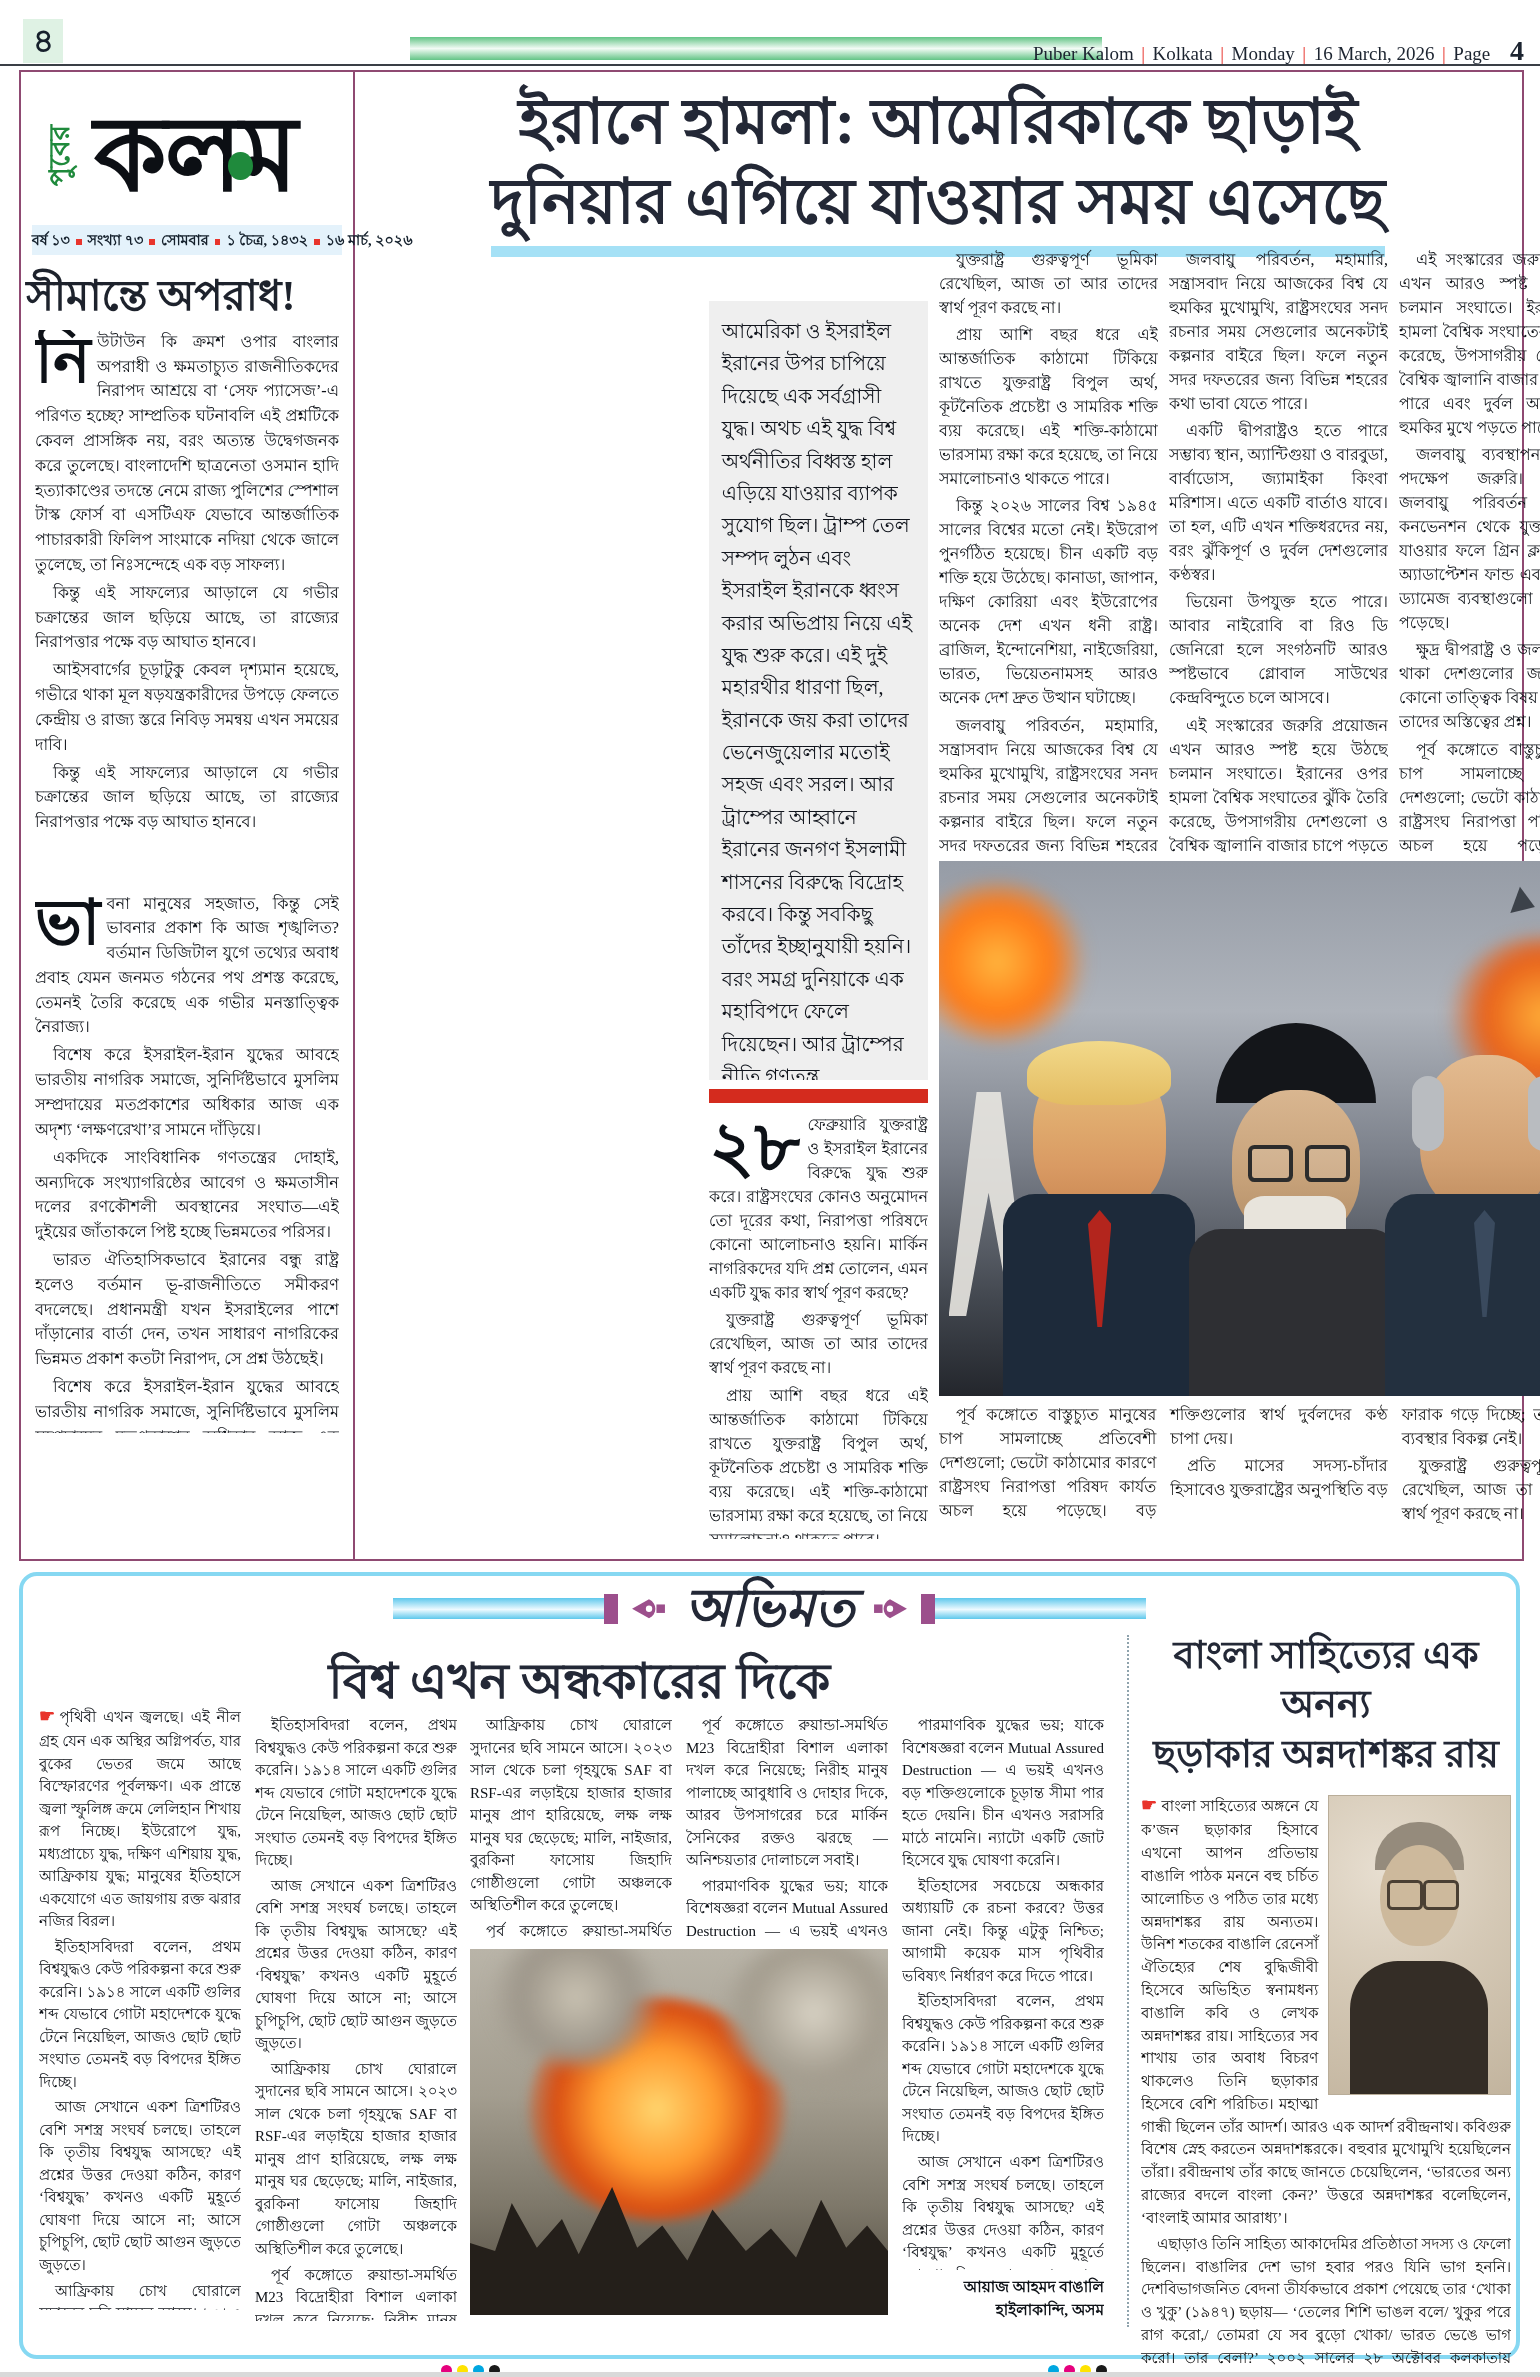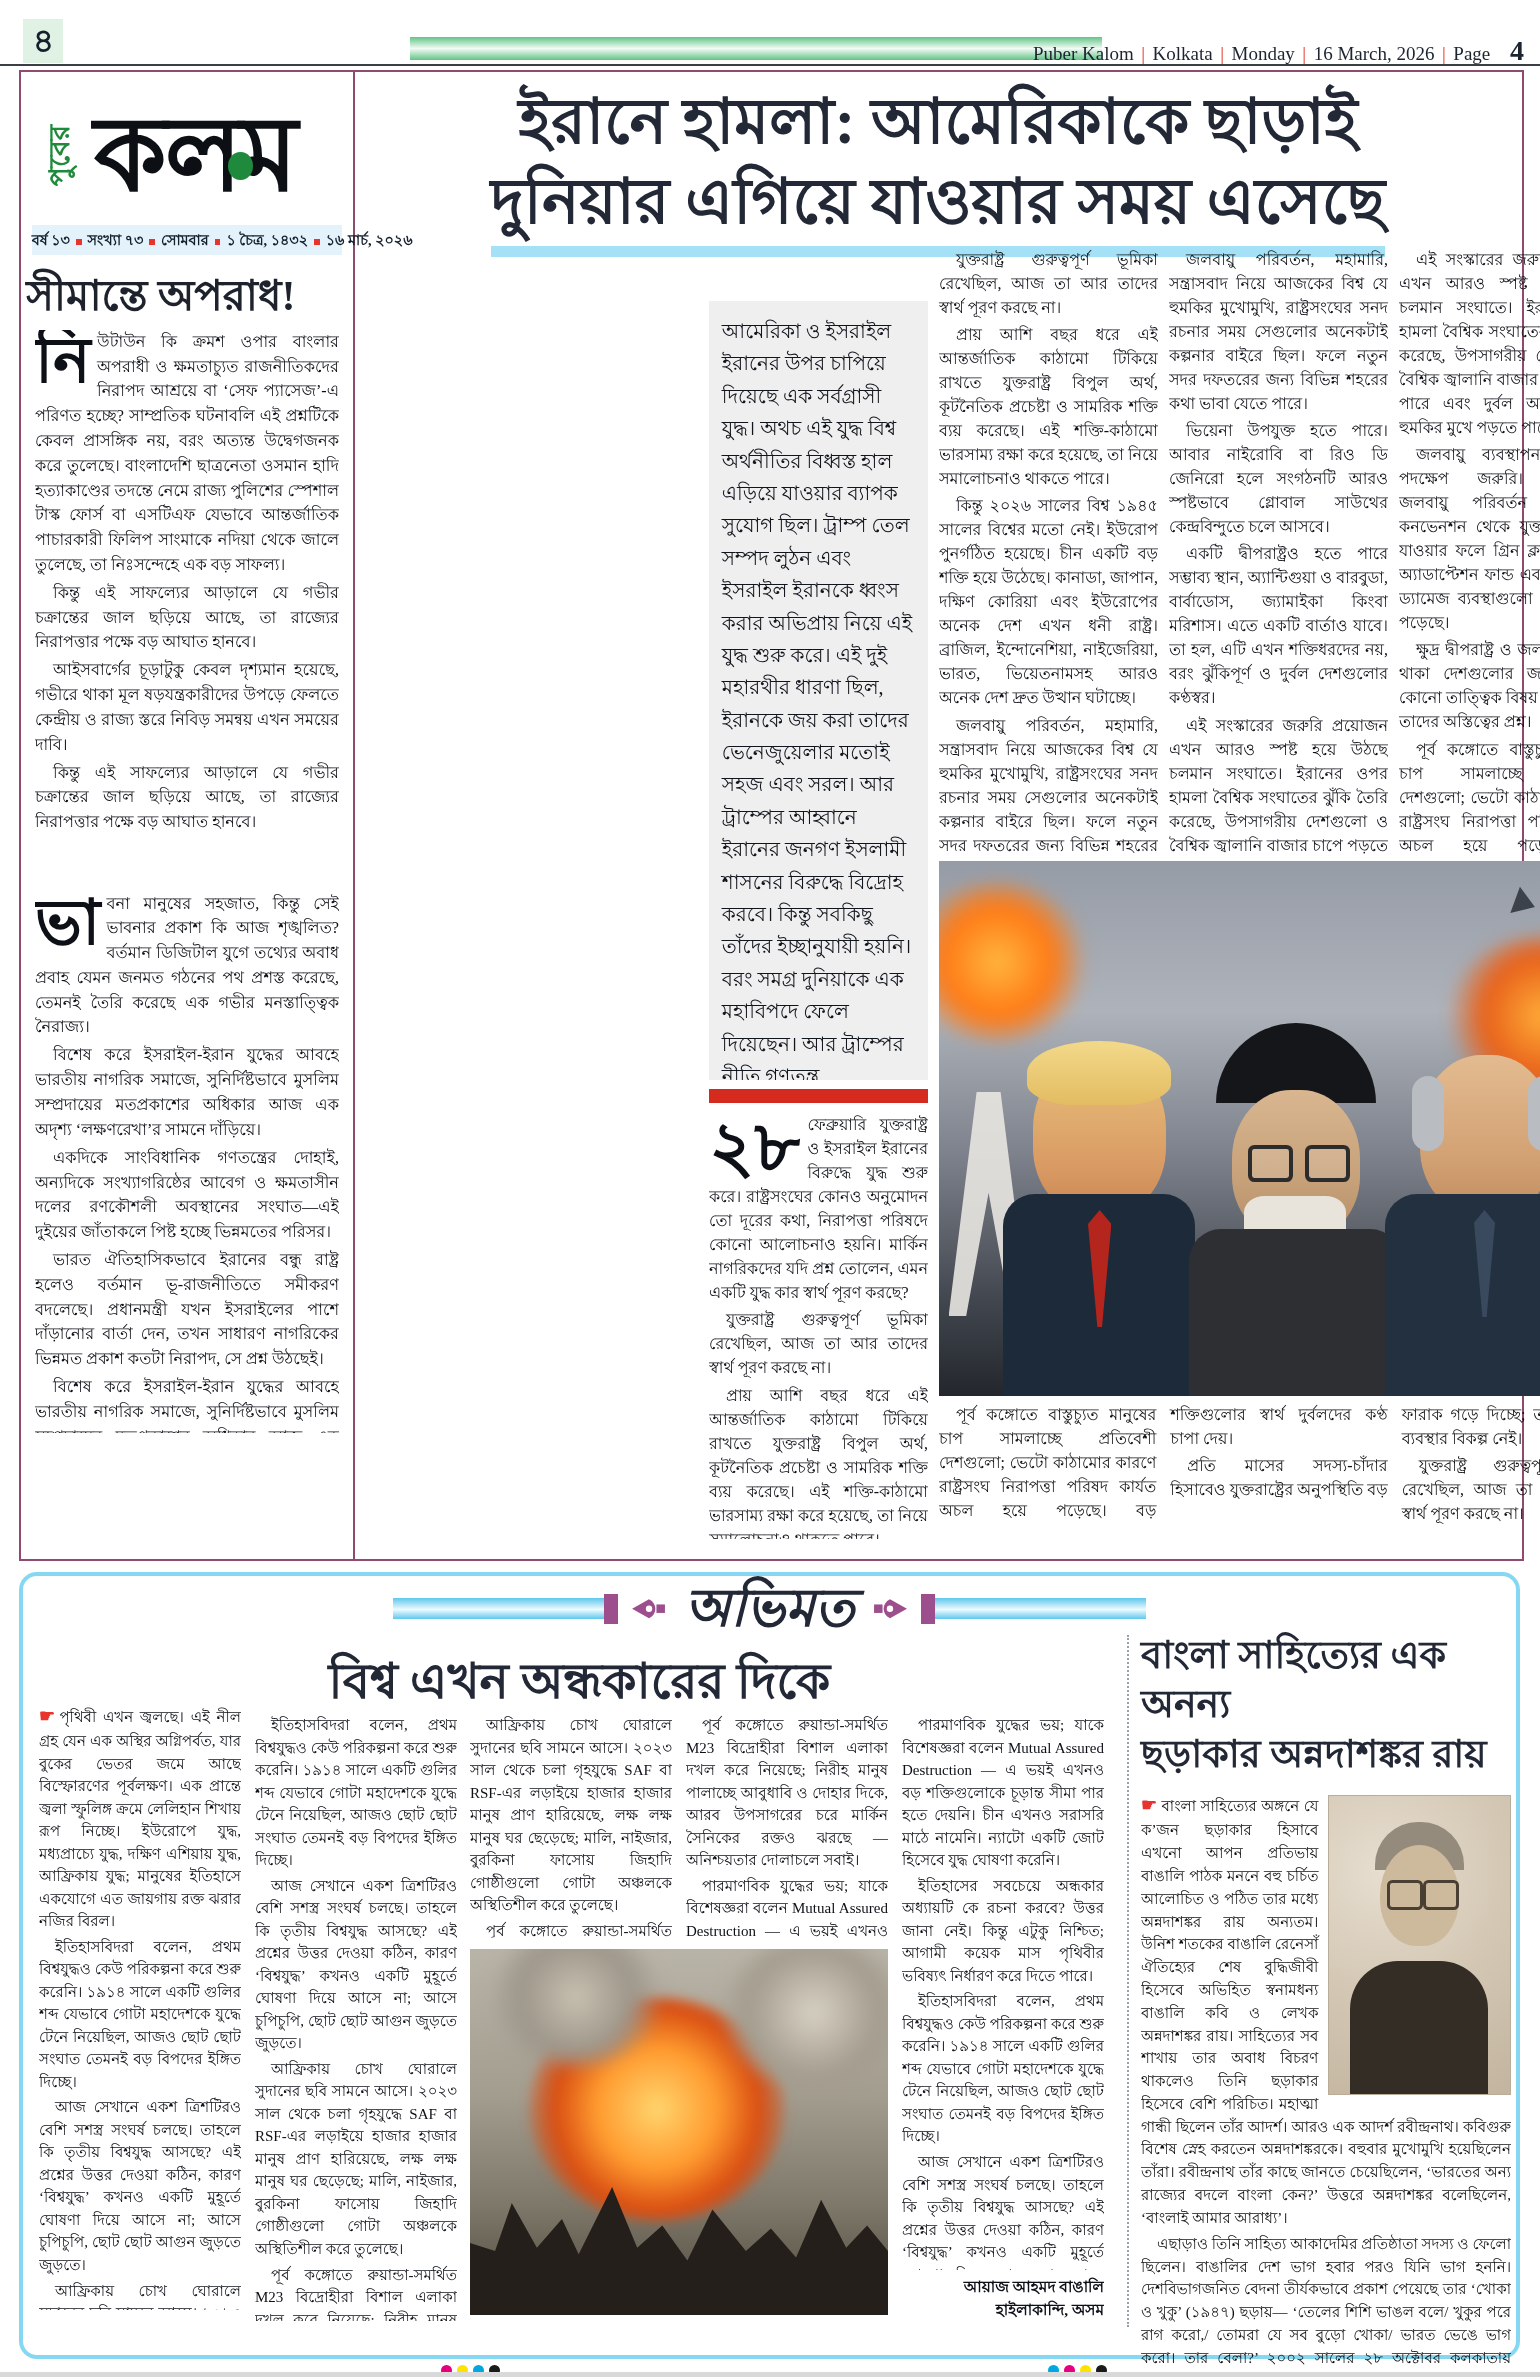--- a/index.html
+++ b/index.html
@@ -89,21 +89,21 @@
   .hand{color:#e8342c;font-size:18px;padding-right:4.3px;font-weight:bold;}
   .sig{font-weight:bold;text-align:right;margin-top:4.3px;font-size:15.4px;}
 
   .explosion{position:absolute;left:447px;top:373px;width:418px;height:366px;overflow:hidden;
              background:linear-gradient(180deg,#b9b4a8 0%,#a39d8f 40%,#7e786a 70%,#4c463c 100%);}
   .ruins{position:absolute;left:0;bottom:0;width:100%;height:160px;background:#241f1a;
          clip-path:polygon(0 100%,0 55%,6% 60%,10% 30%,16% 58%,22% 40%,26% 62%,34% 20%,40% 58%,46% 44%,52% 66%,58% 34%,66% 60%,72% 46%,78% 64%,84% 28%,90% 58%,95% 44%,100% 60%,100% 100%);}
   .dotted-div{position:absolute;left:1104px;top:59px;height:692px;border-left:2.1px dotted #8fa3ad;}
 
   .op-right{position:absolute;left:1118px;top:55px;width:370px;}
-  .op-right-title{font-size:38px;font-weight:800;color:#232836;line-height:1.3;}
+  .op-right-title{text-align:center;font-size:38px;font-weight:800;color:#232836;line-height:1.3;}
   .op-right-body{margin-top:12.8px;height:575px;overflow:hidden;font-size:15px;line-height:1.52;text-align:justify;}
   .op-right-body p{margin:0 0 3.2px 0;text-indent:16px;}
   .op-right-body p.first{text-indent:0;}
   .portrait{float:right;width:181px;height:298px;margin:3.2px 0 5.3px 9.6px;position:relative;
             background:radial-gradient(circle at 30% 25%,#e7ded0 0%,#d5c9b6 45%,#c2b49e 100%);border:0.5px solid #b9ad99;}
   .p-hair{position:absolute;left:46px;top:25.6px;width:89px;height:48px;border-radius:43px 43px 0 0;background:#958b7c;}
   .p-face{position:absolute;left:51px;top:49px;width:79px;height:101px;border-radius:50% 50% 46% 46%;background:#cdb99c;}
   .p-glass{position:absolute;left:58px;top:84px;width:30px;height:23.4px;border:3.2px solid #4a3f33;border-radius:5.3px;}
   .p-glass.r{left:94px;}
   .p-body{position:absolute;left:21px;bottom:0;width:138px;height:133px;border-radius:48px 48px 0 0;background:#342d26;}
@@ -171,22 +171,22 @@
       </div>
 
       <div class="mcol" style="left:584px;top:176px;width:219px;height:611px;">
           <p>যুক্তরাষ্ট্র গুরুত্বপূর্ণ ভূমিকা রেখেছিল, আজ তা আর তাদের স্বার্থ পূরণ করছে না।</p>
           <p>প্রায় আশি বছর ধরে এই আন্তর্জাতিক কাঠামো টিকিয়ে রাখতে যুক্তরাষ্ট্র বিপুল অর্থ, কূটনৈতিক প্রচেষ্টা ও সামরিক শক্তি ব্যয় করেছে। এই শক্তি-কাঠামো ভারসাম্য রক্ষা করে হয়েছে, তা নিয়ে সমালোচনাও থাকতে পারে।</p>
           <p>কিন্তু ২০২৬ সালের বিশ্ব ১৯৪৫ সালের বিশ্বের মতো নেই। ইউরোপ পুনর্গঠিত হয়েছে। চীন একটি বড় শক্তি হয়ে উঠেছে। কানাডা, জাপান, দক্ষিণ কোরিয়া এবং ইউরোপের অনেক দেশ এখন ধনী রাষ্ট্র। ব্রাজিল, ইন্দোনেশিয়া, নাইজেরিয়া, ভারত, ভিয়েতনামসহ আরও অনেক দেশ দ্রুত উত্থান ঘটাচ্ছে।</p>
           <p>জলবায়ু পরিবর্তন, মহামারি, সন্ত্রাসবাদ নিয়ে আজকের বিশ্ব যে হুমকির মুখোমুখি, রাষ্ট্রসংঘের সনদ রচনার সময় সেগুলোর অনেকটাই কল্পনার বাইরে ছিল। ফলে নতুন সদর দফতরের জন্য বিভিন্ন শহরের কথা ভাবা যেতে পারে।</p>
         </div>
       <div class="mcol" style="left:814px;top:176px;width:219px;height:611px;">
           <p>জলবায়ু পরিবর্তন, মহামারি, সন্ত্রাসবাদ নিয়ে আজকের বিশ্ব যে হুমকির মুখোমুখি, রাষ্ট্রসংঘের সনদ রচনার সময় সেগুলোর অনেকটাই কল্পনার বাইরে ছিল। ফলে নতুন সদর দফতরের জন্য বিভিন্ন শহরের কথা ভাবা যেতে পারে।</p>
+          <p>একটি দ্বীপরাষ্ট্রও হতে পারে সম্ভাব্য স্থান, অ্যান্টিগুয়া ও বারবুডা, বার্বাডোস, জ্যামাইকা কিংবা মরিশাস। এতে একটি বার্তাও যাবে। তা হল, এটি এখন শক্তিধরদের নয়, বরং ঝুঁকিপূর্ণ ও দুর্বল দেশগুলোর কণ্ঠস্বর।</p>
           <p>ভিয়েনা উপযুক্ত হতে পারে। আবার নাইরোবি বা রিও ডি জেনিরো হলে সংগঠনটি আরও স্পষ্টভাবে গ্লোবাল সাউথের কেন্দ্রবিন্দুতে চলে আসবে।</p>
-          <p>একটি দ্বীপরাষ্ট্রও হতে পারে সম্ভাব্য স্থান, অ্যান্টিগুয়া ও বারবুডা, বার্বাডোস, জ্যামাইকা কিংবা মরিশাস। এতে একটি বার্তাও যাবে। তা হল, এটি এখন শক্তিধরদের নয়, বরং ঝুঁকিপূর্ণ ও দুর্বল দেশগুলোর কণ্ঠস্বর।</p>
           <p>এই সংস্কারের জরুরি প্রয়োজন এখন আরও স্পষ্ট হয়ে উঠছে চলমান সংঘাতে। ইরানের ওপর হামলা বৈশ্বিক সংঘাতের ঝুঁকি তৈরি করেছে, উপসাগরীয় দেশগুলো ও বৈশ্বিক জ্বালানি বাজার চাপে পড়তে পারে এবং দুর্বল অর্থনীতিগুলো হুমকির মুখে পড়তে পারে।</p>
         </div>
       <div class="mcol" style="left:1044px;top:176px;width:219px;height:611px;">
           <p>এই সংস্কারের জরুরি প্রয়োজন এখন আরও স্পষ্ট হয়ে উঠছে চলমান সংঘাতে। ইরানের ওপর হামলা বৈশ্বিক সংঘাতের ঝুঁকি তৈরি করেছে, উপসাগরীয় দেশগুলো ও বৈশ্বিক জ্বালানি বাজার চাপে পড়তে পারে এবং দুর্বল অর্থনীতিগুলো হুমকির মুখে পড়তে পারে।</p>
           <p>জলবায়ু ব্যবস্থাপনাতেও দ্রুত পদক্ষেপ জরুরি। রাষ্ট্রসংঘের জলবায়ু পরিবর্তন ফ্রেমওয়ার্ক কনভেনশন থেকে যুক্তরাষ্ট্রের সরে যাওয়ার ফলে গ্রিন ক্লাইমেট ফান্ড, অ্যাডাপ্টেশন ফান্ড এবং লস অ্যান্ড ড্যামেজ ব্যবস্থাগুলো হুমকির মুখে পড়েছে।</p>
           <p>ক্ষুদ্র দ্বীপরাষ্ট্র ও জলবায়ু-ঝুঁকিতে থাকা দেশগুলোর জন্য এগুলো কোনো তাত্ত্বিক বিষয় নয়, এগুলো তাদের অস্তিত্বের প্রশ্ন।</p>
           <p>পূর্ব কঙ্গোতে বাস্তুচ্যুত মানুষের চাপ সামলাচ্ছে প্রতিবেশী দেশগুলো; ভেটো কাঠামোর কারণে রাষ্ট্রসংঘ নিরাপত্তা পরিষদ কার্যত অচল হয়ে পড়েছে। বড় শক্তিগুলোর স্বার্থ দুর্বলদের কণ্ঠ চাপা দেয়।</p>
         </div>
 
       <div class="montage" title="ট্রাম্প, খামেনেই ও নেতানিয়াহু — যুদ্ধ ও অগ্নিগর্ভ শহরের প্রেক্ষাপটে">

